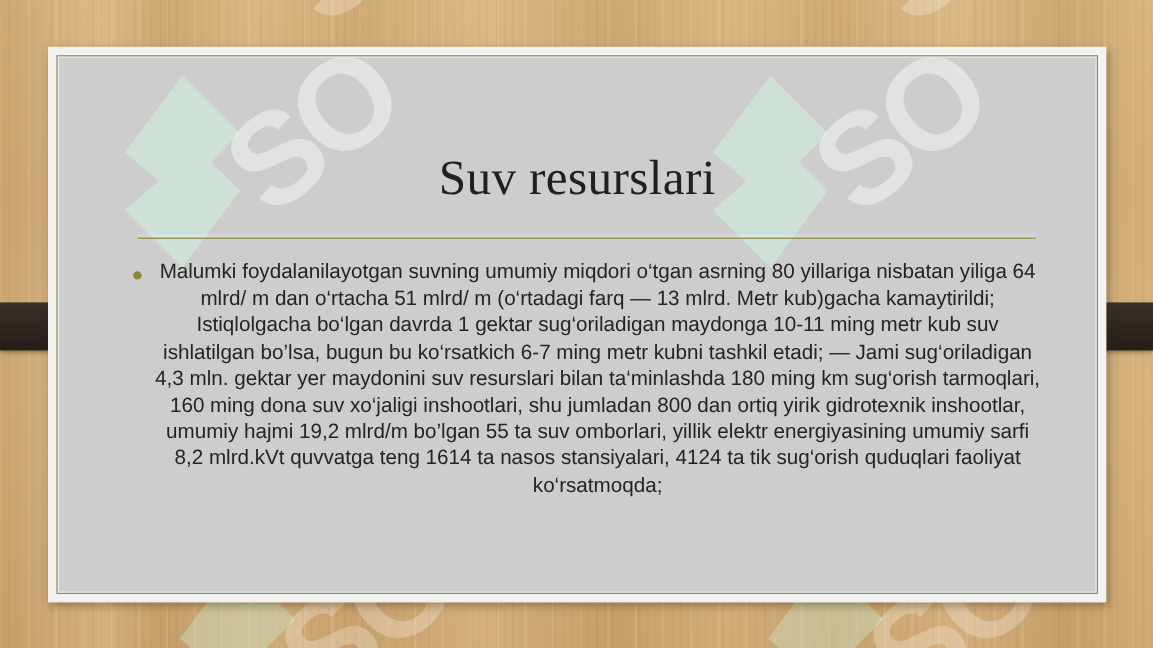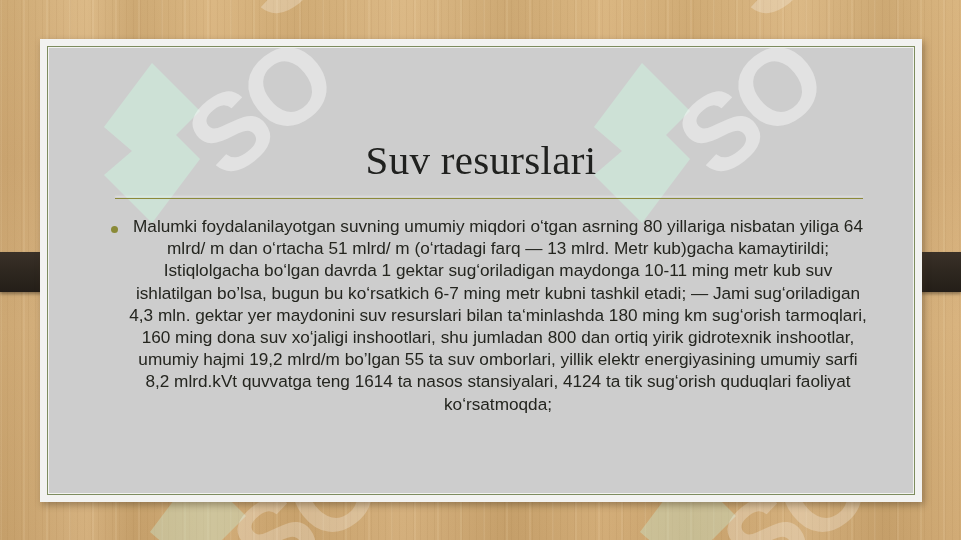--- a/index.html
+++ b/index.html
@@ -113,21 +113,21 @@
 
   
   .slide-content {
     position: absolute;
     inset: 0;
     padding: 0;
   }
   .slide-title {
     position: absolute;
     left: 0; right: 0;
-    top: 90px;
+    top: 78px;
     text-align: center;
     font-family: "Liberation Serif", "DejaVu Serif", serif;
     font-size: 41px;
     font-weight: 400;
     color: #20211f;
     letter-spacing: 0.3px;
     line-height: 1.1;
   }
   .title-divider {
     position: absolute;

